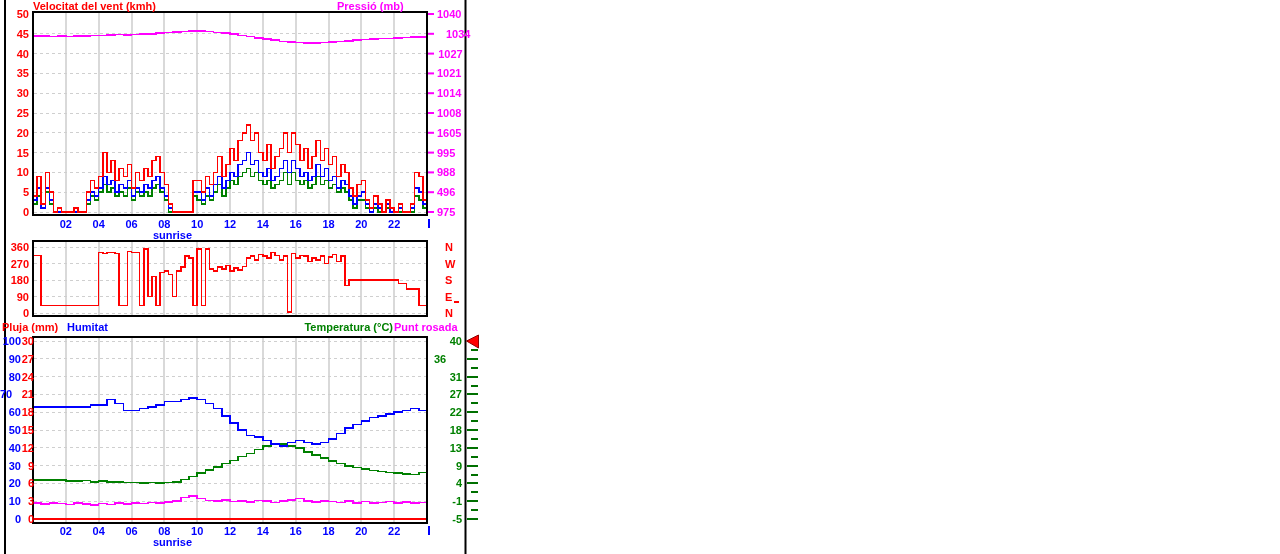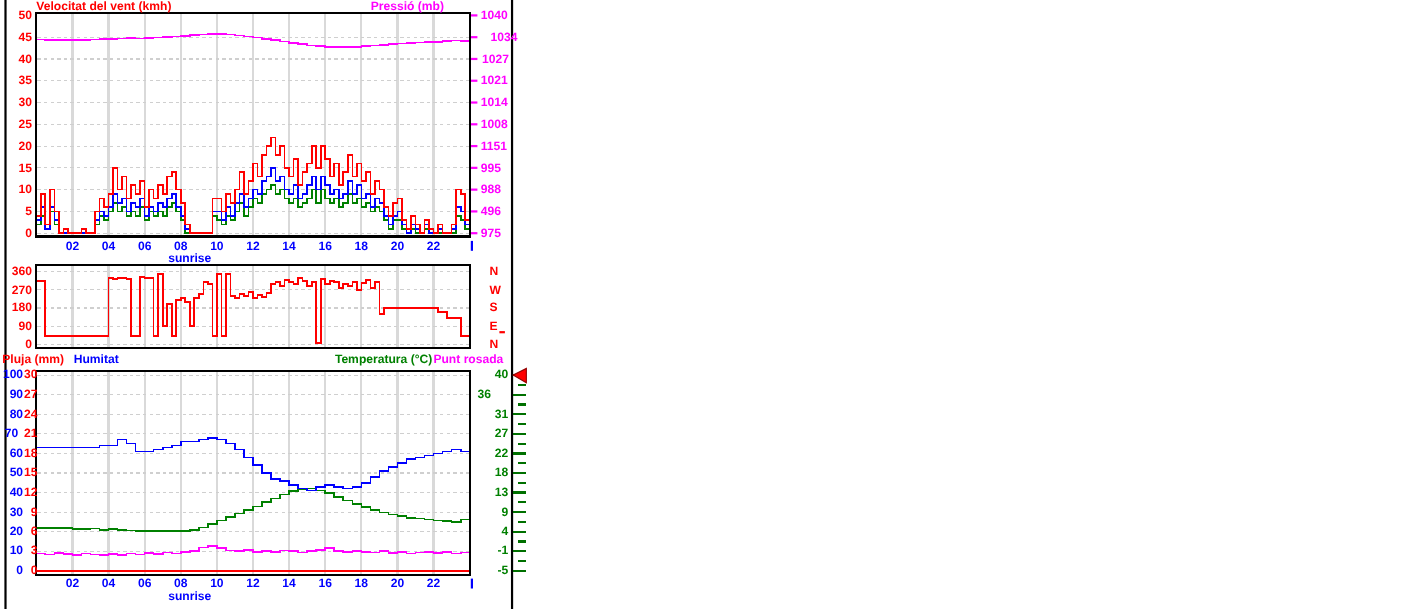--- a/index.html
+++ b/index.html
@@ -162,21 +162,21 @@
       <div class="lbl" style="left: 0px; top: 147.6px; width: 29px; text-align: right; color: rgb(255, 0, 0);">15</div>
       <div class="lbl" style="left: 0px; top: 167.4px; width: 29px; text-align: right; color: rgb(255, 0, 0);">10</div>
       <div class="lbl" style="left: 0px; top: 187.2px; width: 29px; text-align: right; color: rgb(255, 0, 0);">5</div>
       <div class="lbl" style="left: 0px; top: 207px; width: 29px; text-align: right; color: rgb(255, 0, 0);">0</div>
       <div class="lbl" style="left: 437px; top: 9px; width: 27px; text-align: left; color: rgb(255, 0, 255);">1040</div>
       <div class="lbl" style="left: 446px; top: 28.8px; width: 27px; text-align: left; color: rgb(255, 0, 255);">1034</div>
       <div class="lbl" style="left: 437px; top: 48.6px; width: 27px; text-align: center; color: rgb(255, 0, 255);">1027</div>
       <div class="lbl" style="left: 437px; top: 68.4px; width: 27px; text-align: left; color: rgb(255, 0, 255);">1021</div>
       <div class="lbl" style="left: 437px; top: 88.2px; width: 27px; text-align: left; color: rgb(255, 0, 255);">1014</div>
       <div class="lbl" style="left: 437px; top: 108px; width: 27px; text-align: left; color: rgb(255, 0, 255);">1008</div>
-      <div class="lbl" style="left: 437px; top: 127.8px; width: 27px; text-align: left; color: rgb(255, 0, 255);">1151</div>
+      <div class="lbl" style="left: 437px; top: 127.8px; width: 27px; text-align: left; color: rgb(255, 0, 255);">1605</div>
       <div class="lbl" style="left: 437px; top: 147.6px; width: 27px; text-align: left; color: rgb(255, 0, 255);">995</div>
       <div class="lbl" style="left: 437px; top: 167.4px; width: 27px; text-align: left; color: rgb(255, 0, 255);">988</div>
       <div class="lbl" style="left: 437px; top: 187.2px; width: 27px; text-align: left; color: rgb(255, 0, 255);">496</div>
       <div class="lbl" style="left: 437px; top: 207px; width: 27px; text-align: left; color: rgb(255, 0, 255);">975</div>
       <div class="lbl" style="left: 55.8333px; top: 219px; width: 20px; text-align: center; color: rgb(0, 0, 255);">02</div>
       <div class="lbl" style="left: 88.6667px; top: 219px; width: 20px; text-align: center; color: rgb(0, 0, 255);">04</div>
       <div class="lbl" style="left: 121.5px; top: 219px; width: 20px; text-align: center; color: rgb(0, 0, 255);">06</div>
       <div class="lbl" style="left: 154.333px; top: 219px; width: 20px; text-align: center; color: rgb(0, 0, 255);">08</div>
       <div class="lbl" style="left: 187.167px; top: 219px; width: 20px; text-align: center; color: rgb(0, 0, 255);">10</div>
       <div class="lbl" style="left: 220px; top: 219px; width: 20px; text-align: center; color: rgb(0, 0, 255);">12</div>
@@ -198,21 +198,21 @@
       <div class="lbl" style="left: 445px; top: 308px; width: 14px; text-align: left; color: rgb(255, 0, 0);">N</div>
       <div class="lbl" style="left: 0px; top: 336px; width: 21px; text-align: right; color: rgb(0, 0, 255);">100</div>
       <div class="lbl" style="left: 0px; top: 336px; width: 34px; text-align: right; color: rgb(255, 0, 0);">30</div>
       <div class="lbl" style="left: 434px; top: 336px; width: 28px; text-align: right; color: rgb(0, 128, 0);">40</div>
       <div class="lbl" style="left: 0px; top: 353.8px; width: 21px; text-align: right; color: rgb(0, 0, 255);">90</div>
       <div class="lbl" style="left: 0px; top: 353.8px; width: 34px; text-align: right; color: rgb(255, 0, 0);">27</div>
       <div class="lbl" style="left: 434px; top: 353.8px; width: 28px; text-align: left; color: rgb(0, 128, 0);">36</div>
       <div class="lbl" style="left: 0px; top: 371.6px; width: 21px; text-align: right; color: rgb(0, 0, 255);">80</div>
       <div class="lbl" style="left: 0px; top: 371.6px; width: 34px; text-align: right; color: rgb(255, 0, 0);">24</div>
       <div class="lbl" style="left: 434px; top: 371.6px; width: 28px; text-align: right; color: rgb(0, 128, 0);">31</div>
-      <div class="lbl" style="left: 0px; top: 389.4px; width: 21px; text-align: center; color: rgb(0, 0, 255);">70</div>
+      <div class="lbl" style="left: 0px; top: 389.4px; width: 21px; text-align: left; color: rgb(0, 0, 255);">70</div>
       <div class="lbl" style="left: 0px; top: 389.4px; width: 34px; text-align: right; color: rgb(255, 0, 0);">21</div>
       <div class="lbl" style="left: 434px; top: 389.4px; width: 28px; text-align: right; color: rgb(0, 128, 0);">27</div>
       <div class="lbl" style="left: 0px; top: 407.2px; width: 21px; text-align: right; color: rgb(0, 0, 255);">60</div>
       <div class="lbl" style="left: 0px; top: 407.2px; width: 34px; text-align: right; color: rgb(255, 0, 0);">18</div>
       <div class="lbl" style="left: 434px; top: 407.2px; width: 28px; text-align: right; color: rgb(0, 128, 0);">22</div>
       <div class="lbl" style="left: 0px; top: 425px; width: 21px; text-align: right; color: rgb(0, 0, 255);">50</div>
       <div class="lbl" style="left: 0px; top: 425px; width: 34px; text-align: right; color: rgb(255, 0, 0);">15</div>
       <div class="lbl" style="left: 434px; top: 425px; width: 28px; text-align: right; color: rgb(0, 128, 0);">18</div>
       <div class="lbl" style="left: 0px; top: 442.8px; width: 21px; text-align: right; color: rgb(0, 0, 255);">40</div>
       <div class="lbl" style="left: 0px; top: 442.8px; width: 34px; text-align: right; color: rgb(255, 0, 0);">12</div>

